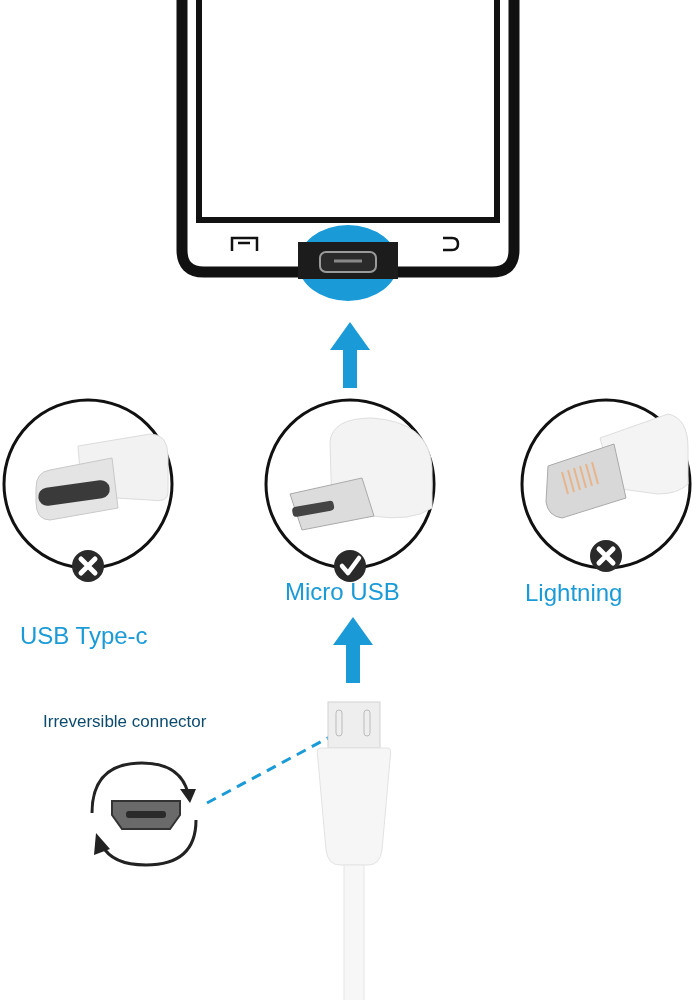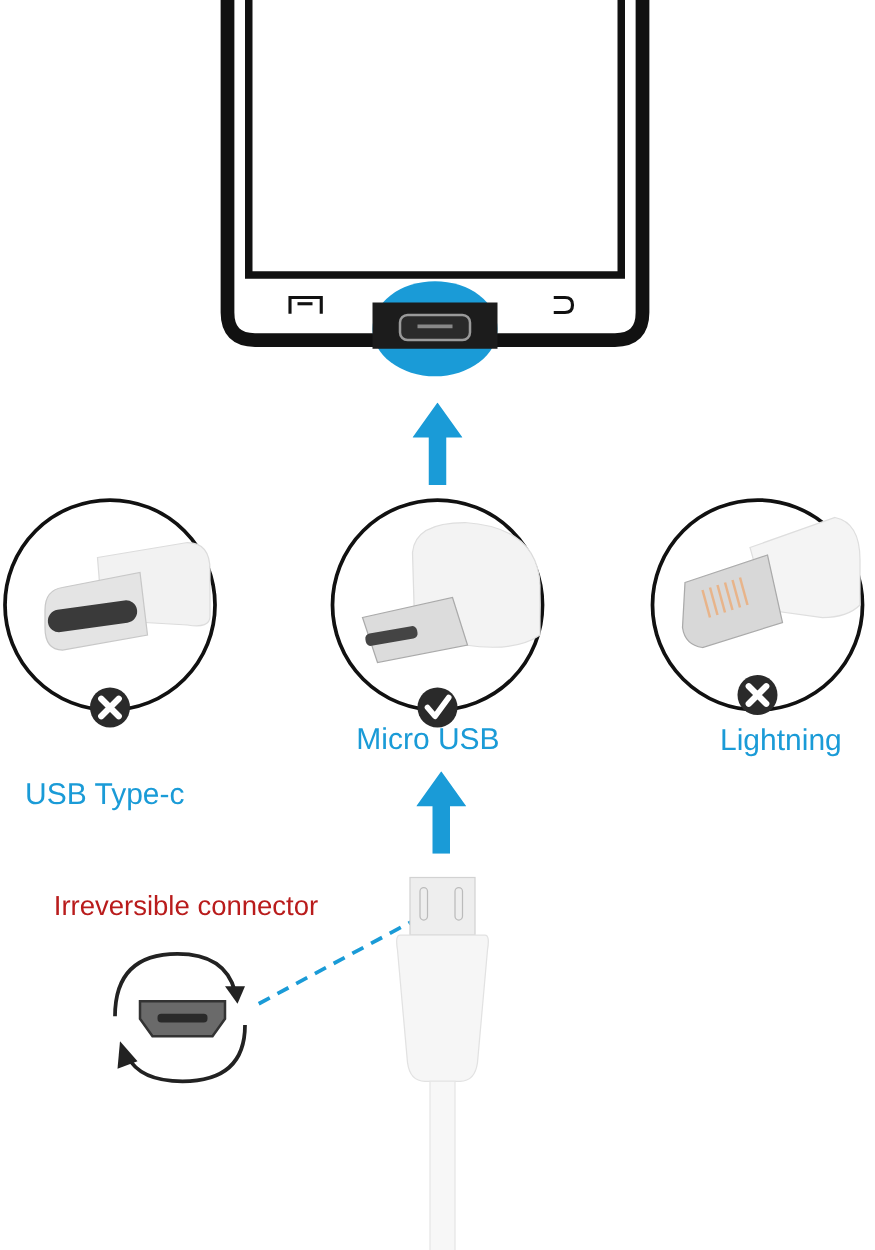--- a/index.html
+++ b/index.html
@@ -1,19 +1,19 @@
 <!DOCTYPE html>
 <html><head>
 <meta charset="utf-8">
 <style>
   html, body { margin:0; padding:0; background:#ffffff; }
   body { width:700px; height:1000px; position:relative; overflow:hidden; font-family:"Liberation Sans", sans-serif; }
   .abs { position:absolute; }
   .label { position:absolute; font-size:24px; color:#1a9bd7; text-align:center; white-space:nowrap; }
-  .small-label { position:absolute; font-size:22px; color:#b91c1c; white-space:nowrap;text-align:center; }
+  .small-label { position:absolute; font-size:17px; color:#0c4a6e; white-space:nowrap;text-align:center; }
 </style>
 </head>
 <body>
 
 <svg class="abs" style="left:0;top:0" width="700" height="320" viewBox="0 0 700 320">
 
   <path d="M182 -10 L182 250 Q182 272 204 272 L492 272 Q514 272 514 250 L514 -10" fill="#ffffff" stroke="#111" stroke-width="11"></path>
 
   <rect x="199" y="-10" width="298" height="230" fill="#ffffff" stroke="#111" stroke-width="6"></rect>
 
@@ -70,21 +70,21 @@
     <line x1="56" y1="70" x2="62" y2="92"></line>
       <line x1="62" y1="68" x2="68" y2="90"></line>
     <line x1="68" y1="66" x2="74" y2="88"></line>
       <line x1="74" y1="64" x2="80" y2="86"></line>
   </g>
   <g>
     <circle cx="88" cy="158" r="16" fill="#2a2a2a"></circle>
     <path d="M81 151 L95 165 M95 151 L81 165" stroke="#fff" stroke-width="5" stroke-linecap="round"></path>
   </g>
 </svg>
-<div class="label" style="left:576px;top:579px;">Lightning</div>
+<div class="label" style="left:525px;top:579px;">Lightning</div>
 
 <svg class="abs" style="left:333px;top:617px" width="40" height="66" viewBox="0 0 40 66">
   <polygon points="20,0 40,28 27,28 27,66 13,66 13,28 0,28" fill="#1a9bd7"></polygon>
 </svg>
 
 <div class="small-label" style="left:43px;top:712px;">Irreversible connector</div>
 
 <svg class="abs" style="left:80px;top:745px" width="130" height="125" viewBox="0 0 130 125">
   <path d="M12 68 Q12 18 62 18 Q100 18 108 48" fill="none" stroke="#222" stroke-width="3"></path>
   <polygon points="100,44 116,44 110,58" fill="#222"></polygon>

